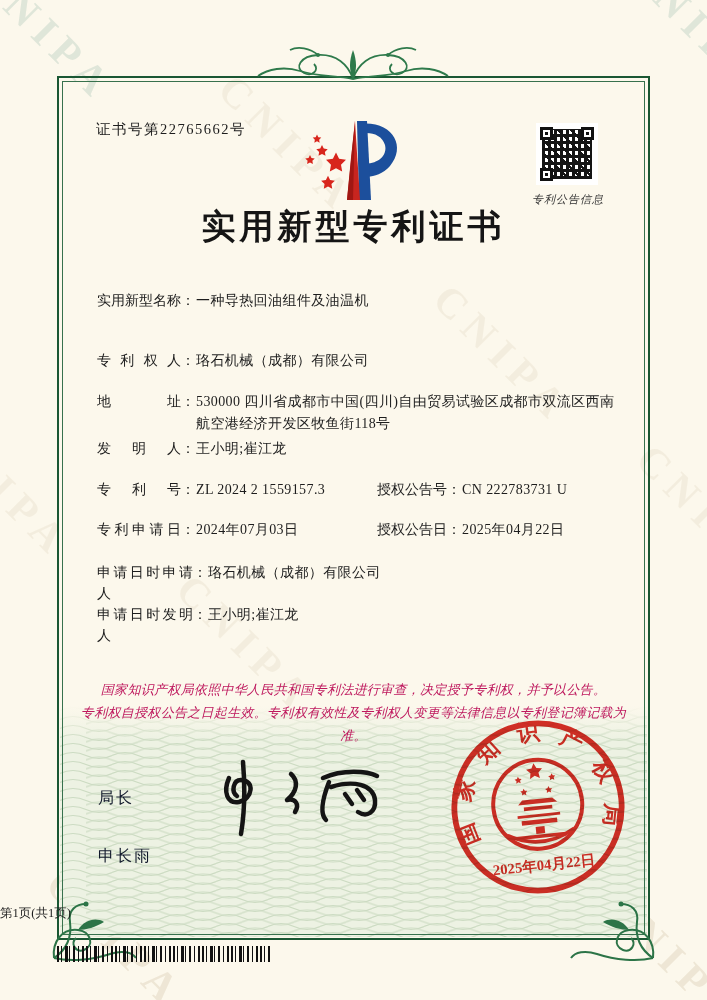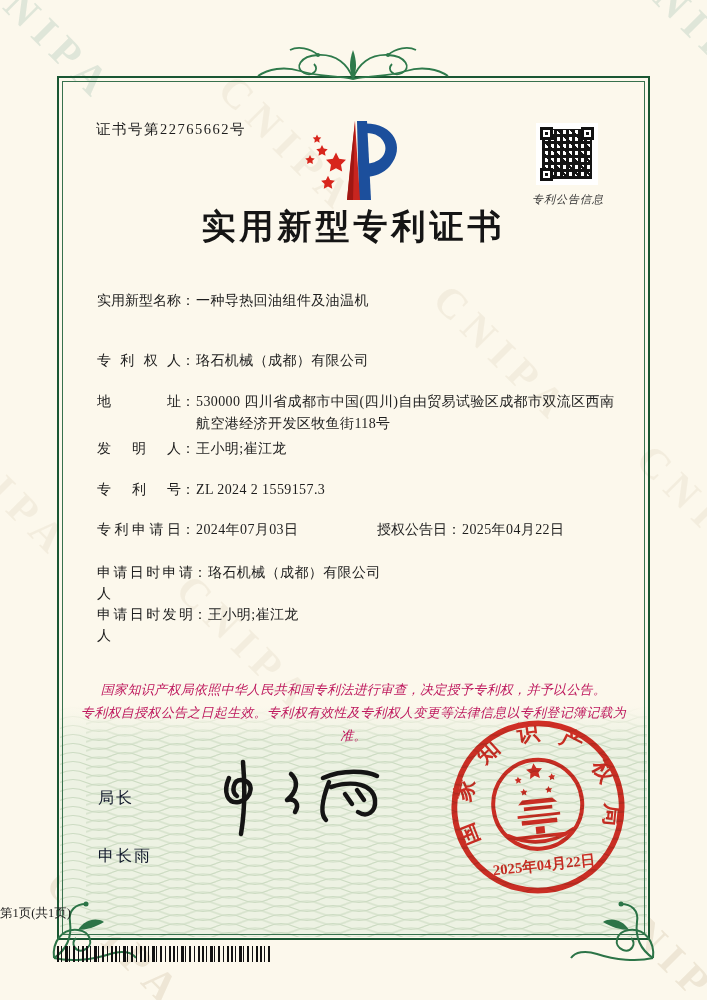--- a/index.html
+++ b/index.html
@@ -162,20 +162,23 @@
   <span class="flabel">专利权人</span><span class="fcolon">：</span><span class="fvalue">珞石机械（成都）有限公司</span>
 </div>
 <div class="row" style="top:391px">
   <span class="flabel">地址</span><span class="fcolon">：</span><span class="fvalue vwrap">530000 四川省成都市中国(四川)自由贸易试验区成都市双流区西南航空港经济开发区牧鱼街118号</span>
 </div>
 <div class="row" style="top:438px">
   <span class="flabel">发明人</span><span class="fcolon">：</span><span class="fvalue">王小明;崔江龙</span>
 </div>
 <div class="row" style="top:479px">
   <span class="flabel">专利号</span><span class="fcolon">：</span><span class="fvalue">ZL 2024 2 1559157.3</span>
+  <span class="rcol">
+    <span class="flabel" style="width:70px">授权公告号</span><span class="fcolon">：</span><span class="fvalue">CN 222783731 U</span>
+  </span>
 </div>
 <div class="row" style="top:519px">
   <span class="flabel">专利申请日</span><span class="fcolon">：</span><span class="fvalue">2024年07月03日</span>
   <span class="rcol">
     <span class="flabel" style="width:70px">授权公告日</span><span class="fcolon">：</span><span class="fvalue">2025年04月22日</span>
   </span>
 </div>
 <div class="row" style="top:562px">
   <span class="flabel flabel7">申请日时申请人</span><span class="fcolon">：</span><span class="fvalue">珞石机械（成都）有限公司</span>
 </div>

